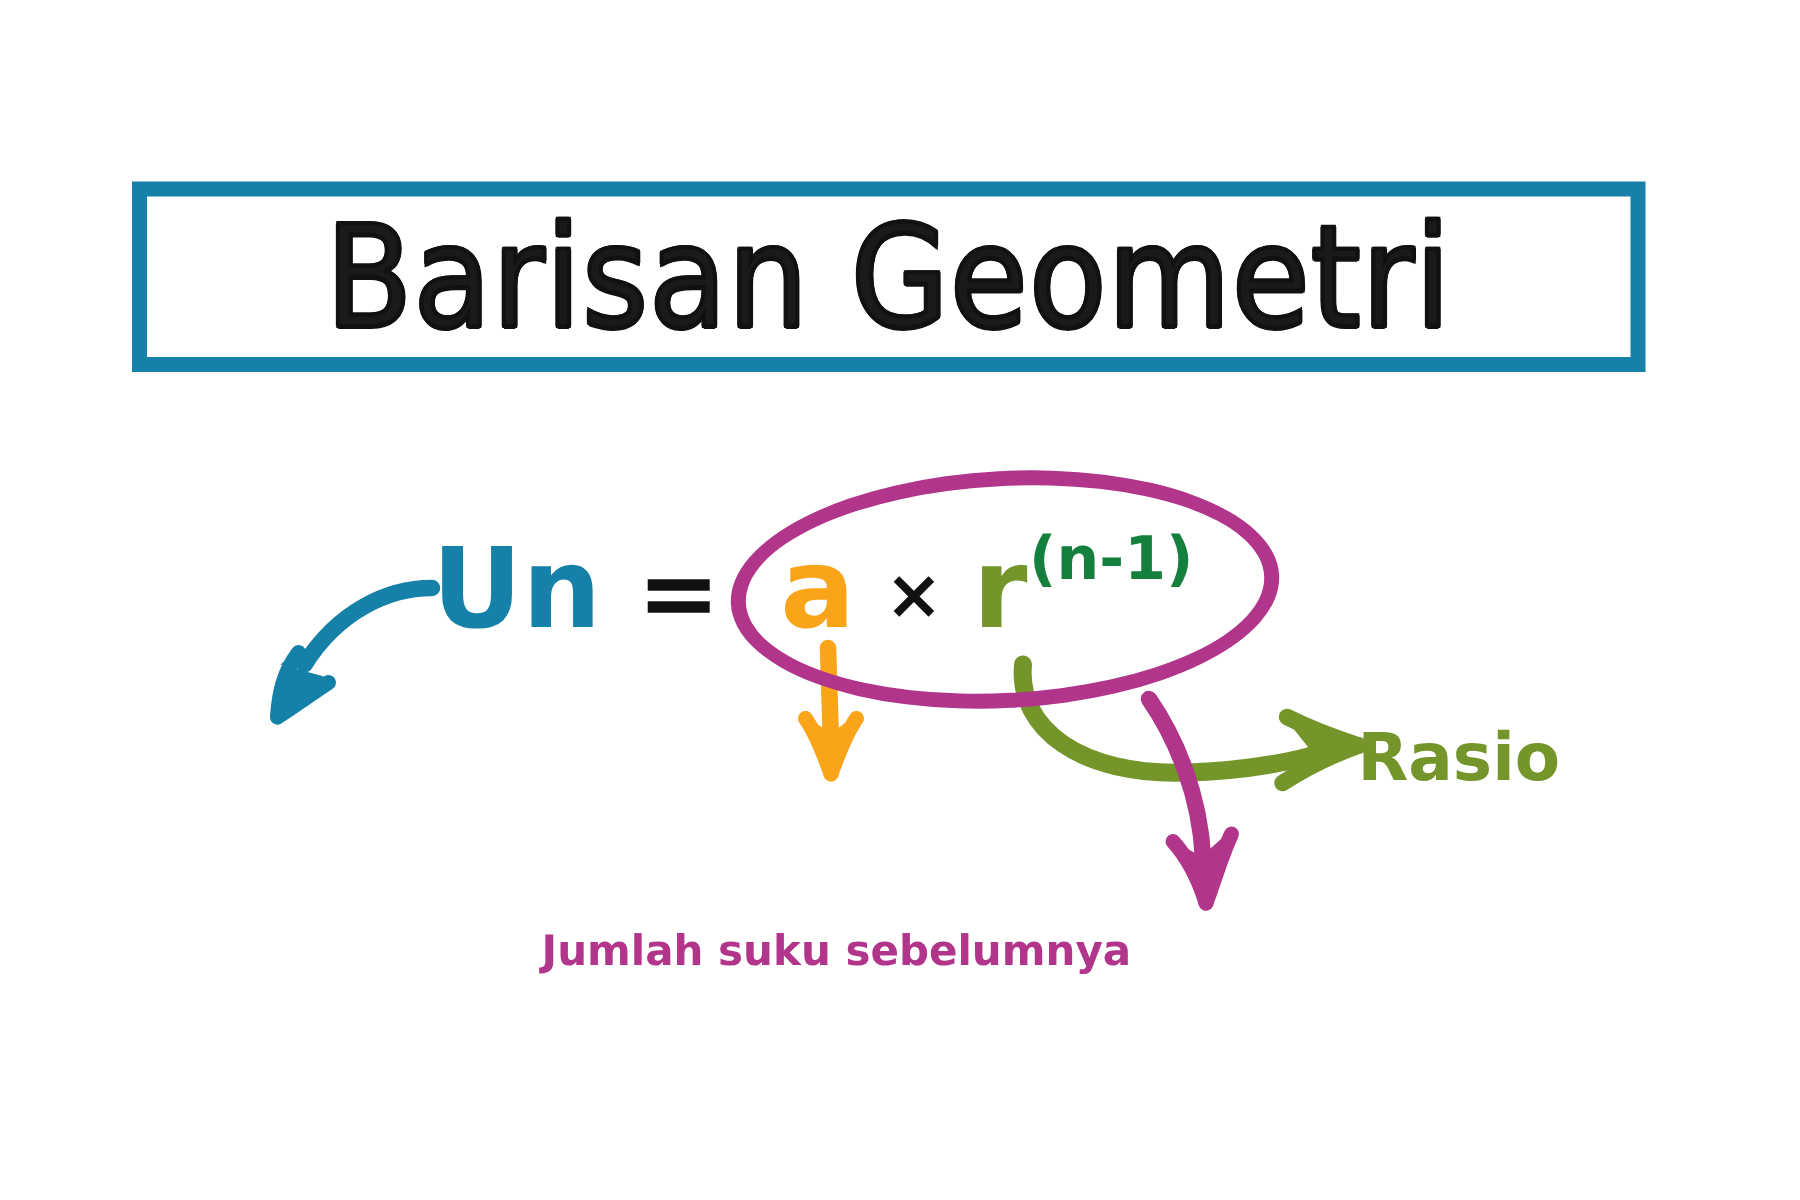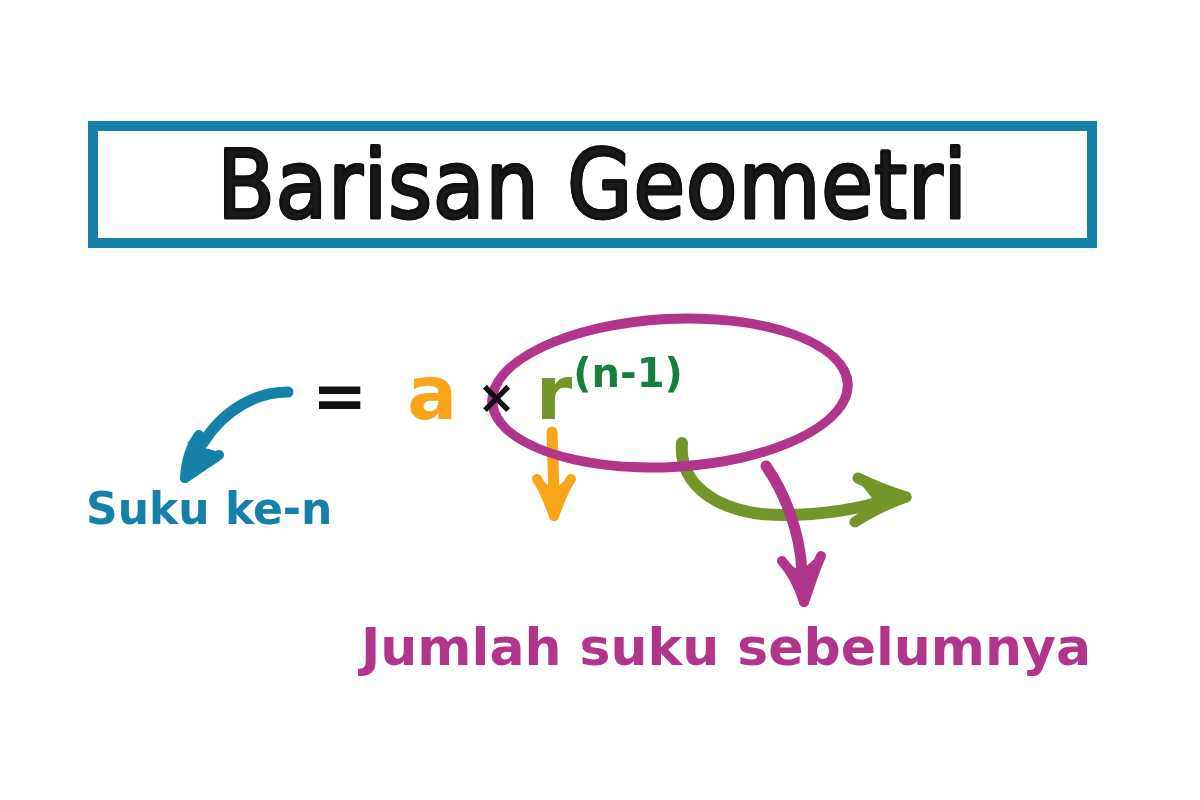--- a/index.html
+++ b/index.html
@@ -96,21 +96,21 @@
   
   .label {
     position: absolute;
     font-family: "DejaVu Sans", sans-serif;
     font-weight: bold;
     white-space: nowrap;
   }
   #label-suku-ke-n    { left: 86px;  top: 483px; font-size: 44px; color: #1580A8; }
   #label-suku-pertama { left: 363px; top: 515px; font-size: 44px; color: #FAA41A; }
   #label-rasio        { left: 905px; top: 480px; font-size: 44px; color: #74952A; }
-  #label-jumlah       { left: 361px; top: 617px; font-size: 52px; color: #B0358B; }
+  #label-jumlah       { left: 361px; top: 617px; font-size: 28px; color: #B0358B; }
 
   
   #arrows {
     position: absolute;
     left: 0;
     top: 0;
     width: 1200px;
     height: 800px;
     pointer-events: none;
   }
@@ -151,26 +151,27 @@
       <path d="M766,466 C784,492 800,530 802,572" stroke="#B0358B" stroke-width="11" fill="none" stroke-linecap="round"></path>
       <path d="M804,602 L781,560 L801,571 L820,554 Z" fill="#B0358B"></path>
       <path d="M804,602 C799,586 792,572 782,561" stroke="#B0358B" stroke-width="10" fill="none" stroke-linecap="round"></path>
       <path d="M804,602 C810,586 814,571 821,556" stroke="#B0358B" stroke-width="10" fill="none" stroke-linecap="round"></path>
     </g>
   </svg>
 
   <div id="ellipse"></div>
 
   <div id="formula">
+    <span class="f-un">Un</span>
     <span class="f-eq">=</span>
     <span class="f-a">a</span>
     <span class="f-mul">×</span>
     <span class="f-r">r</span>
     <span class="f-sup">(n-1)</span>
   </div>
 
-  <div class="label" id="label-suku-ke-n">Suku ke-n</div>
 
 
+  <div class="label" id="label-rasio">Rasio</div>
 
   <div class="label" id="label-jumlah">Jumlah suku sebelumnya</div>
 
 </div>
 
 </body></html>

